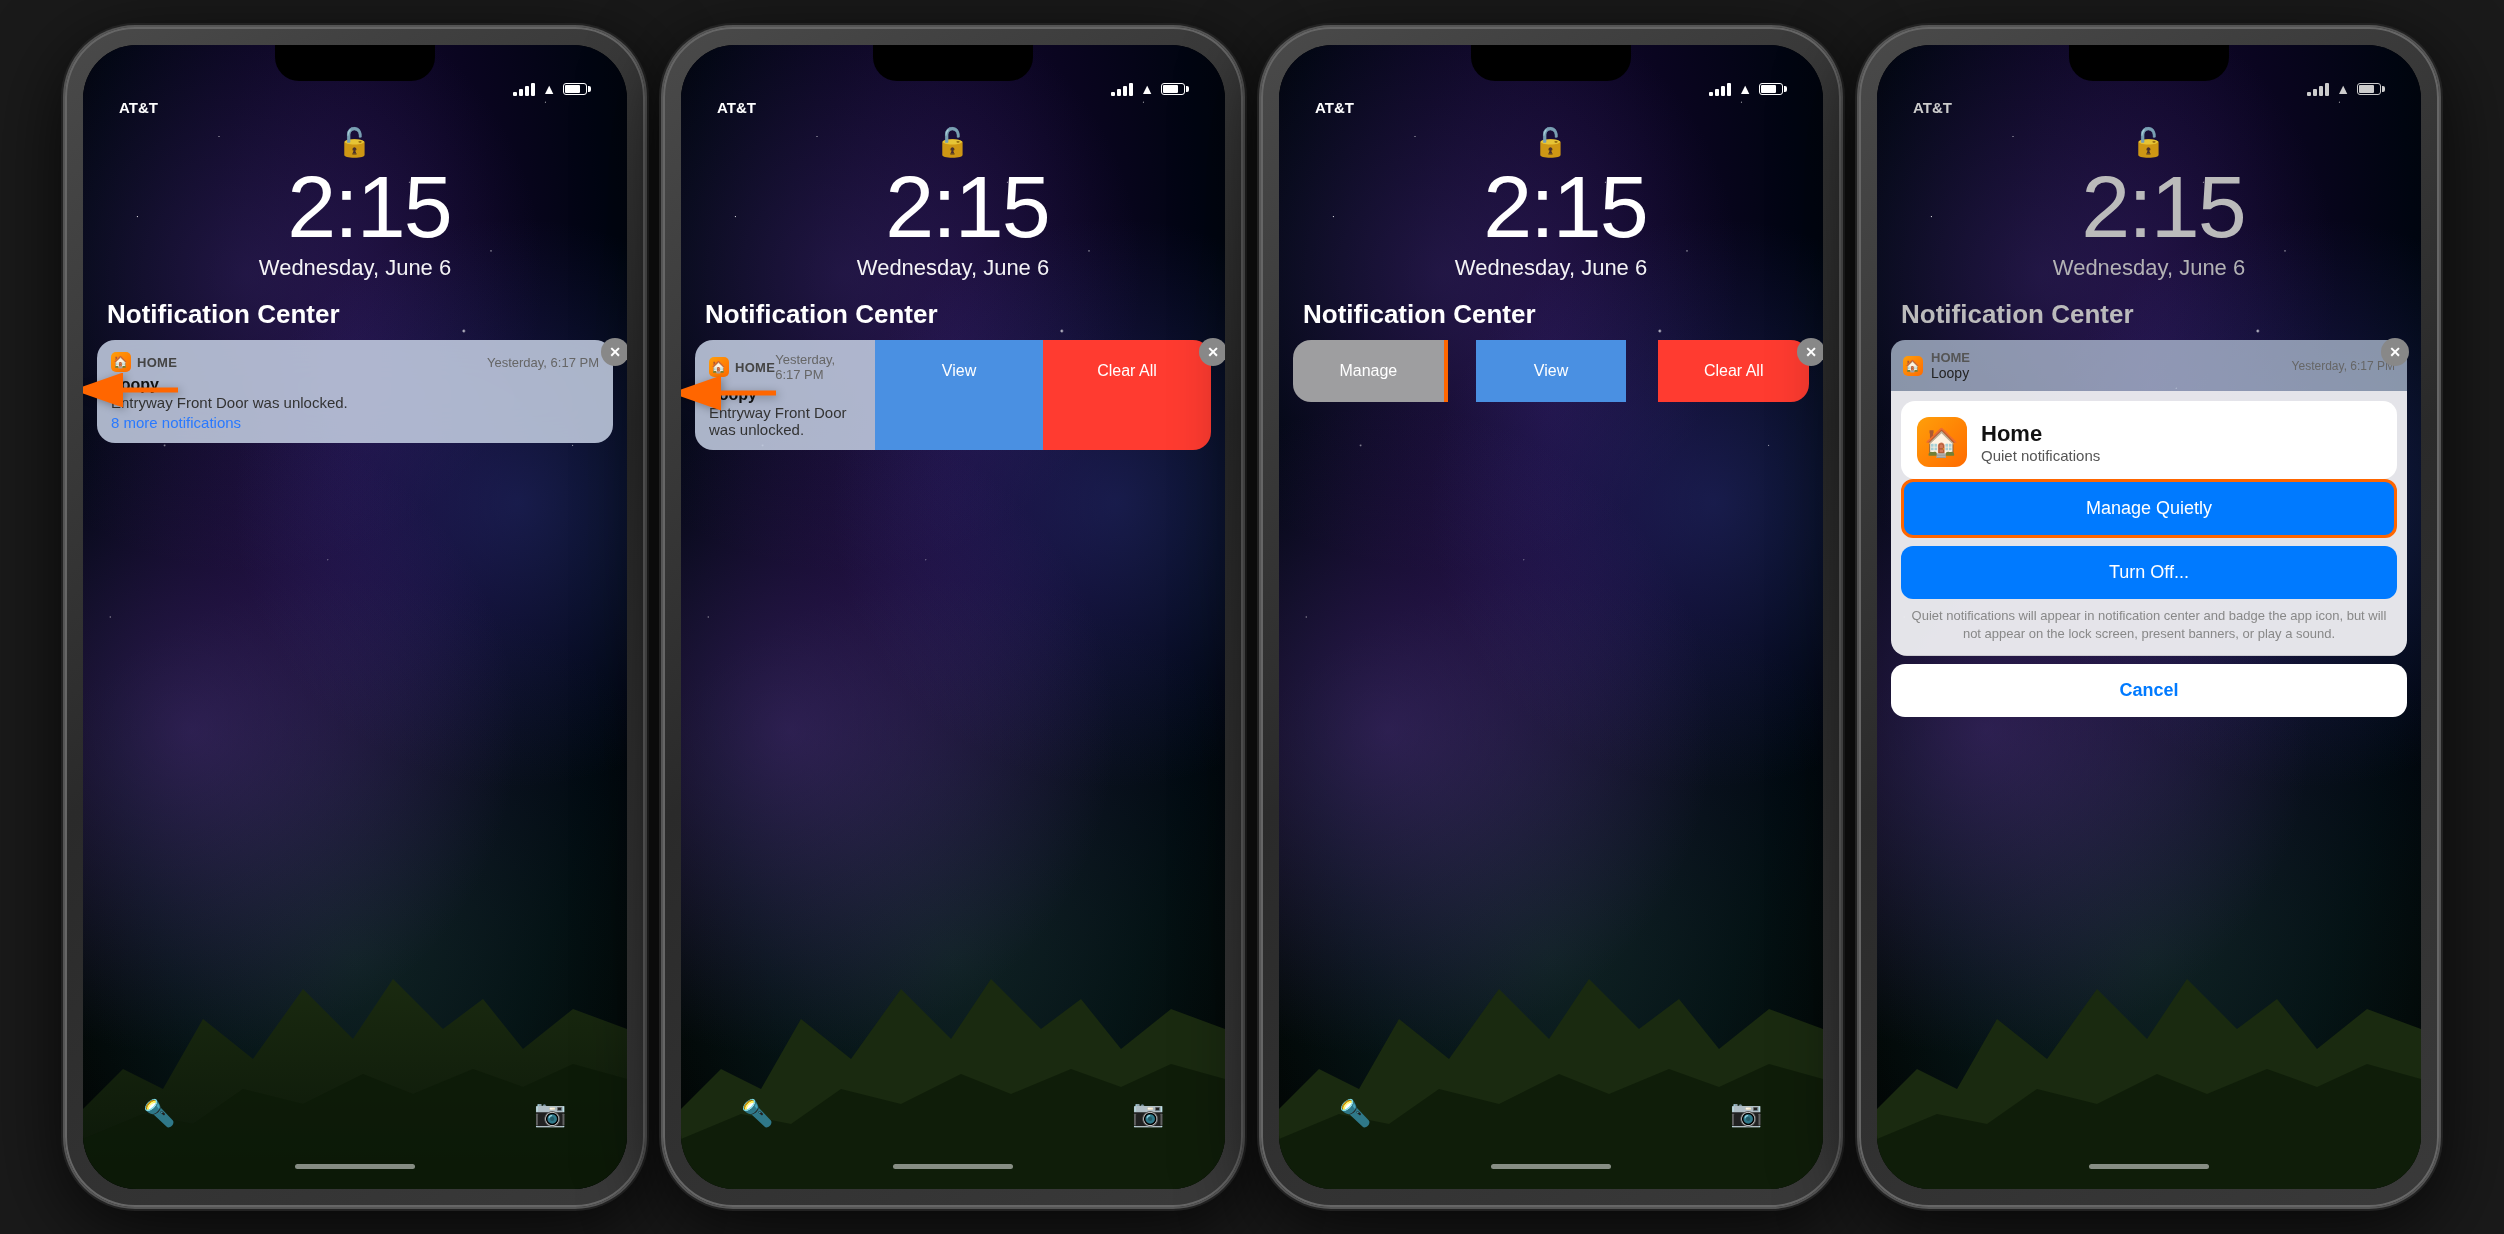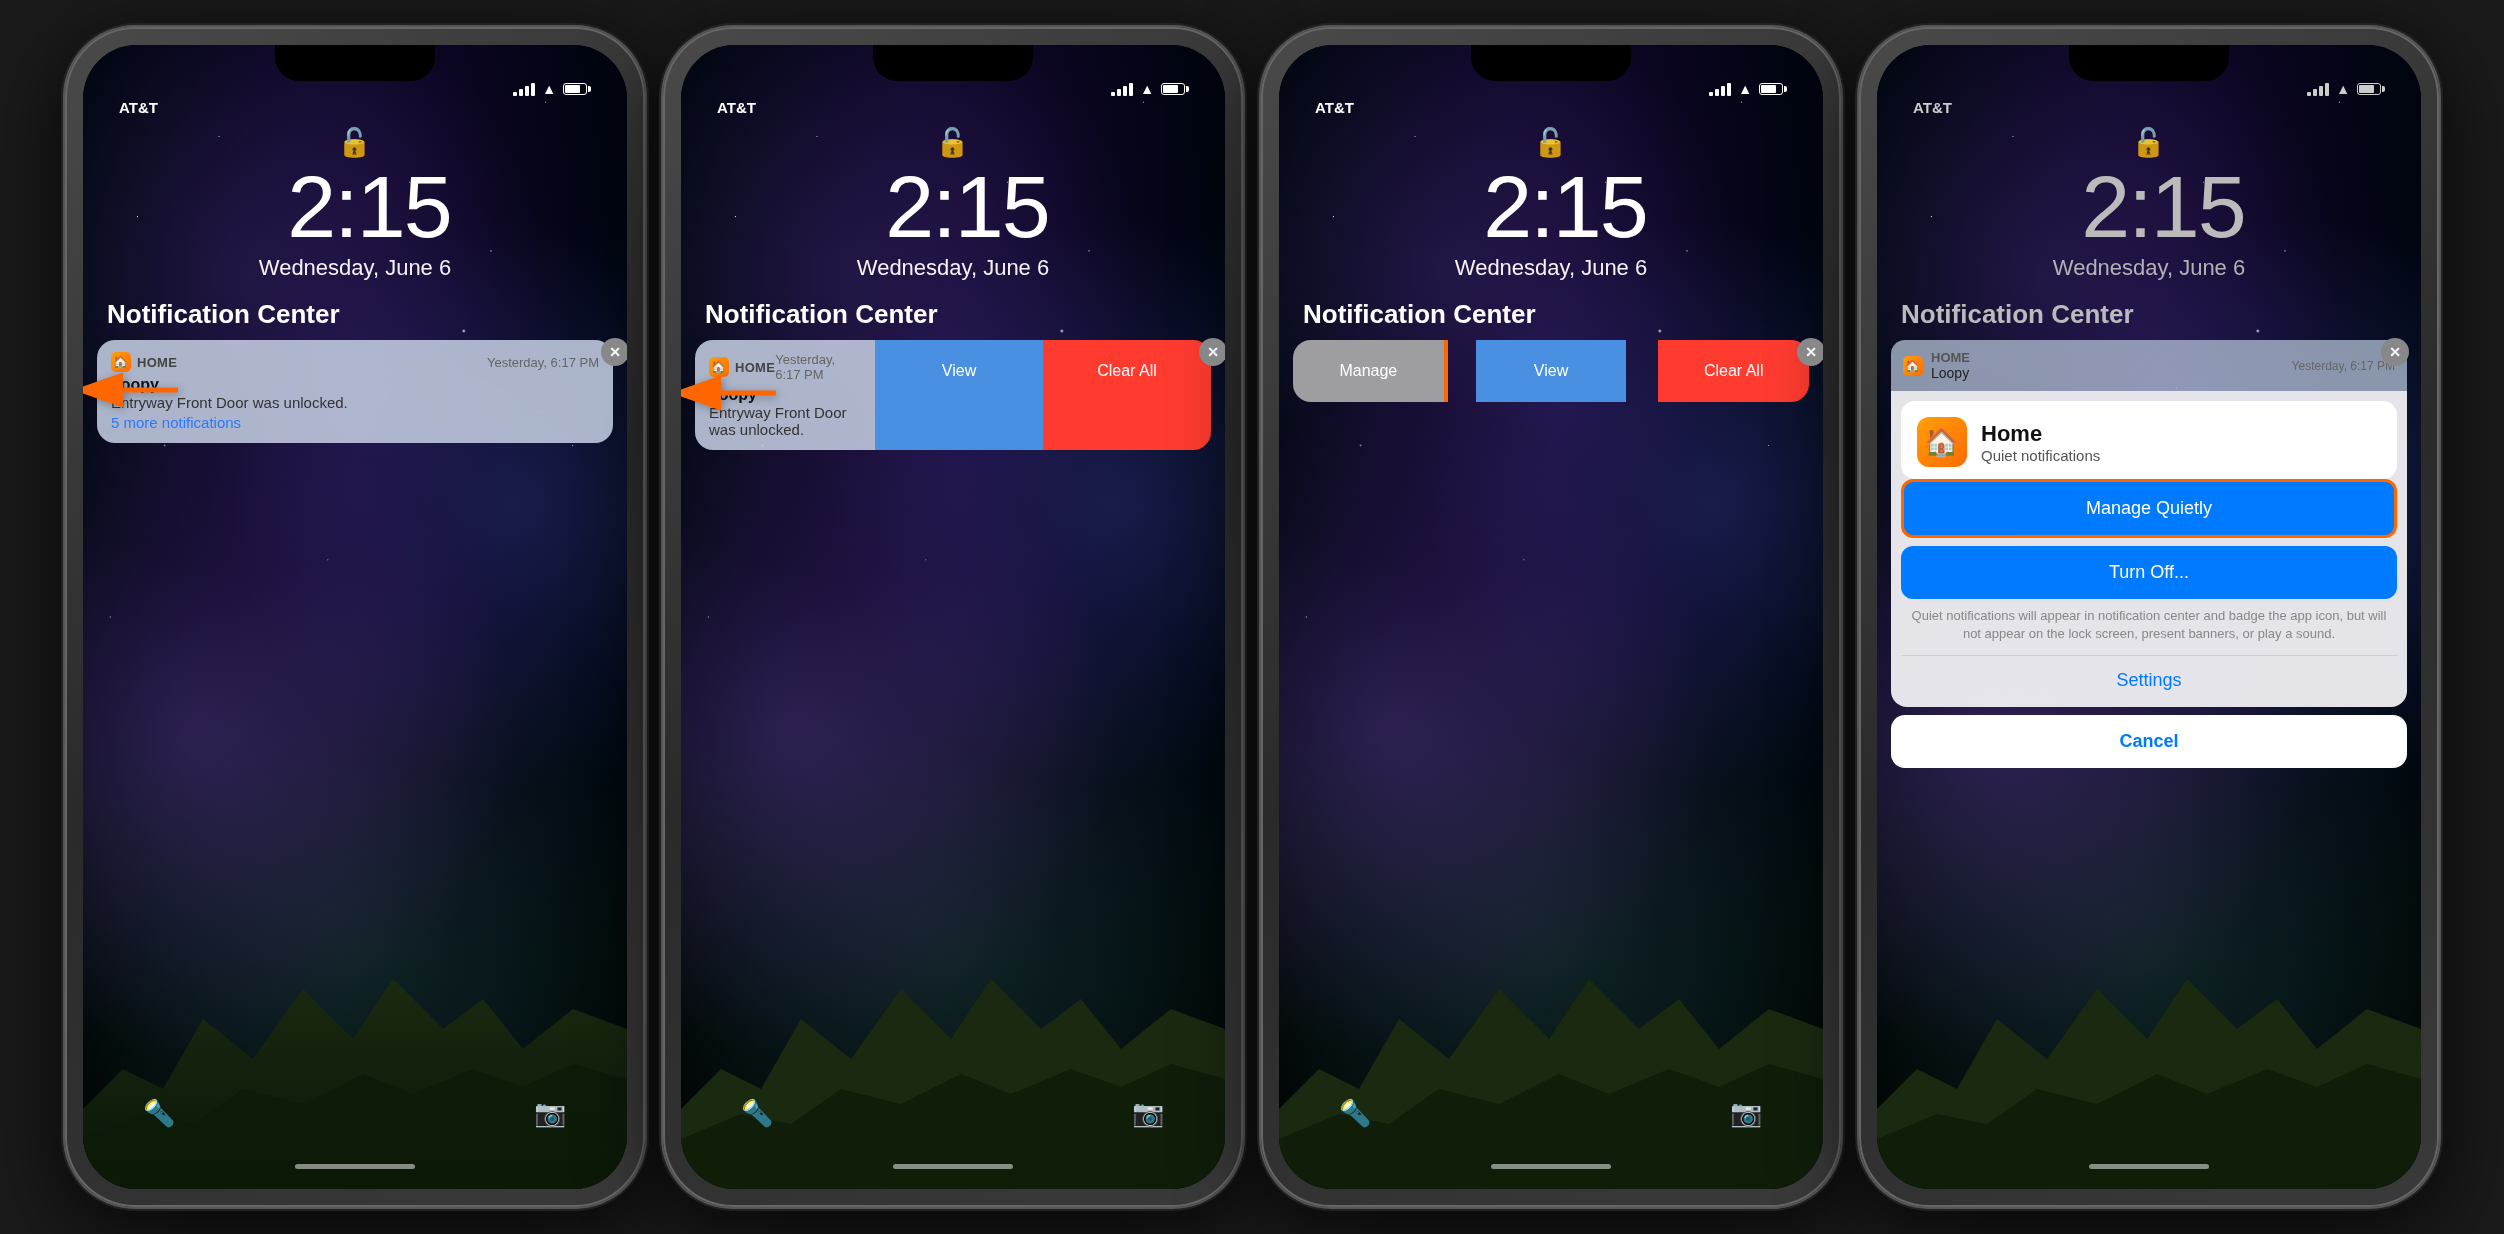--- a/index.html
+++ b/index.html
@@ -480,21 +480,21 @@
       <div class="notif-card">
         <div class="notif-card-header">
           <div class="notif-app-info">
             <div class="notif-app-icon">🏠</div>
             <span class="notif-app-name">HOME</span>
           </div>
           <span class="notif-time">Yesterday, 6:17 PM</span>
         </div>
         <div class="notif-title">Loopy</div>
         <div class="notif-body">Entryway Front Door was unlocked.</div>
-        <div class="notif-more">5 more notifications</div>
+        <div class="notif-more">8 more notifications</div>
       </div>
       <div class="notif-close">✕</div>
 
       <div style="position:absolute; top:50%; left:-20px; transform:translateY(-50%); z-index:40;">
         <svg width="120" height="50" viewBox="0 0 120 50" class="arrow-svg">
           <defs>
             <marker id="arrowhead1" markerWidth="10" markerHeight="7" refX="10" refY="3.5" orient="auto">
               <polygon points="0 0, 10 3.5, 0 7" fill="#ff6600"></polygon>
             </marker>
           </defs>
@@ -708,19 +708,18 @@
         </div>
       </div>
 
       <div class="action-btn action-btn-deliver">Manage Quietly</div>
 
       <div class="action-btn action-btn-turnoff">Turn Off...</div>
 
       <div class="action-note">Quiet notifications will appear in notification center and badge the app icon, but will not appear on the lock screen, present banners, or play a sound.</div>
 
       <div style="border-top:1px solid rgba(0,0,0,0.1); margin:0 10px;"></div>
-      <div class="action-settings">Settings</div>
     </div>
 
     <div style="margin:8px 14px 0; background:white; border-radius:14px; text-align:center; padding:16px; font-size:18px; font-weight:600; color:#007aff; position:relative; z-index:10;">Cancel</div>
     <div class="home-indicator"></div>
   </div>
 </div>
 
 </body></html>

